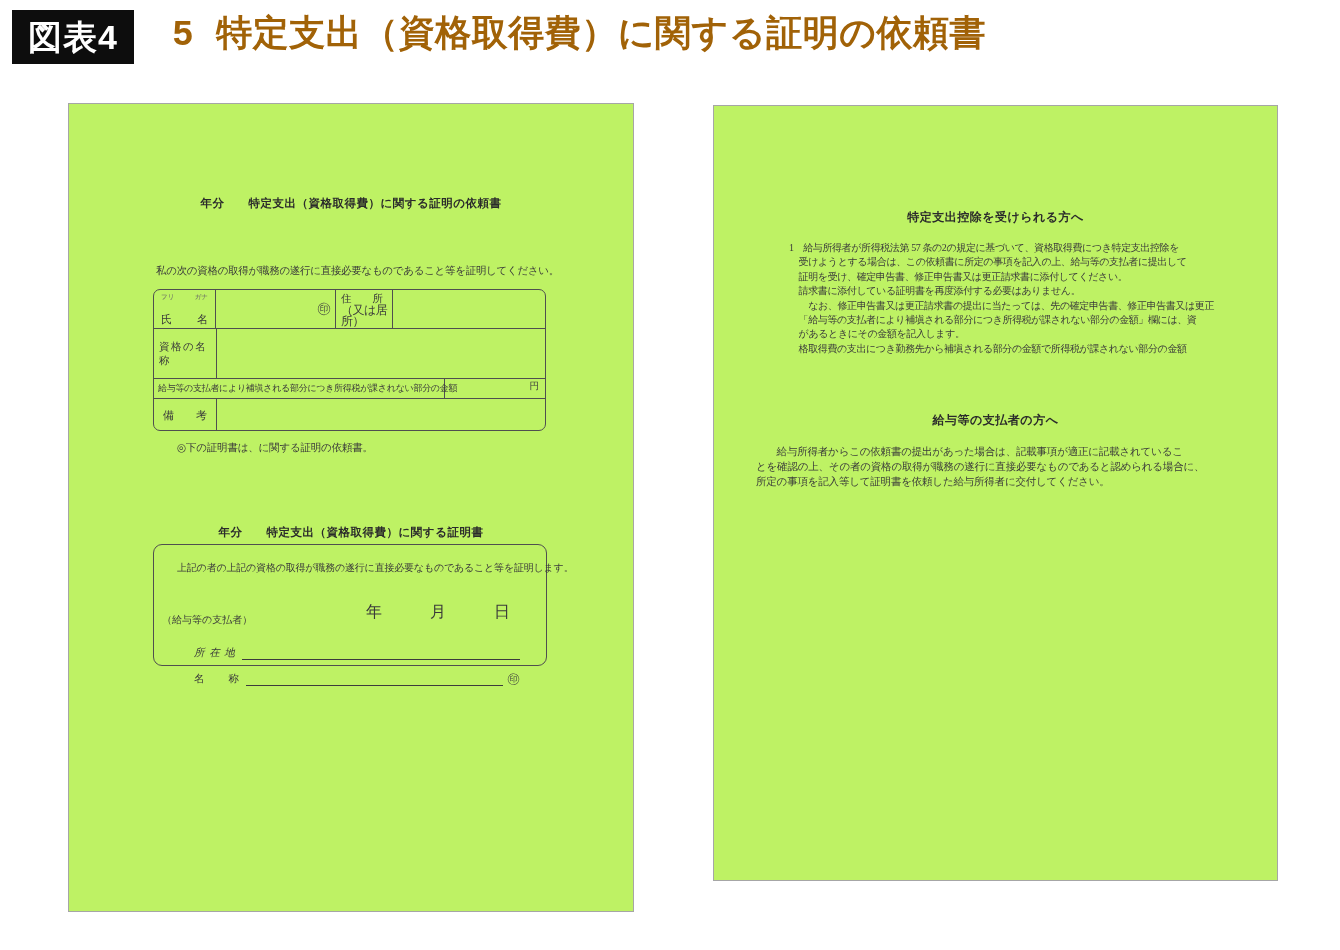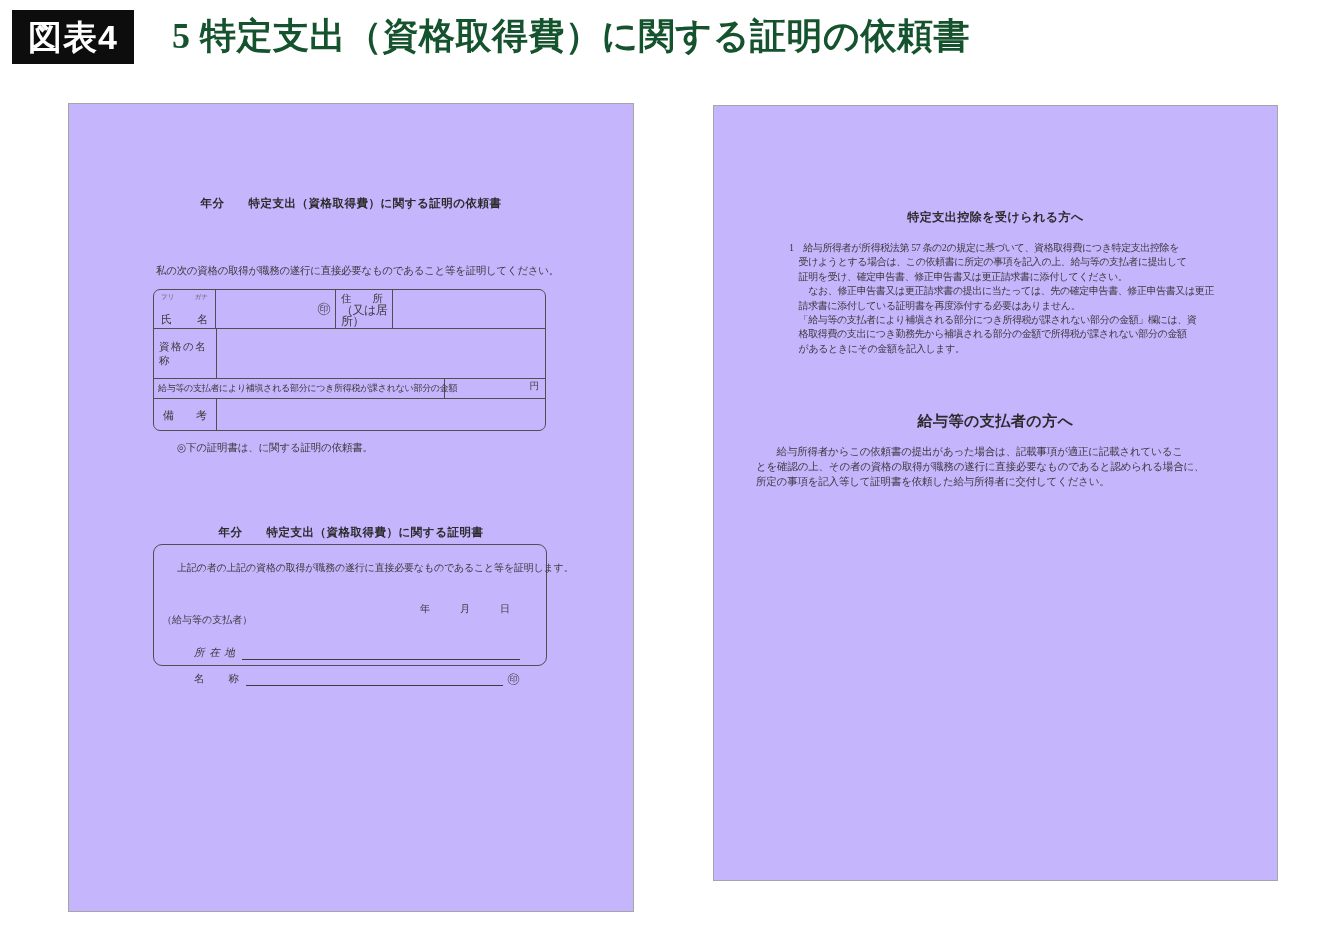--- a/index.html
+++ b/index.html
@@ -5,25 +5,25 @@
   * { margin:0; padding:0; box-sizing:border-box; }
   html,body { width:1340px; height:950px; background:#ffffff; overflow:hidden;
               font-family:"Liberation Serif","DejaVu Serif",serif; color:#333; }
 
   
   .header { position:absolute; left:0; top:0; width:1340px; height:75px; }
   .badge { position:absolute; left:12px; top:10px; background:#0d0d0d; color:#fff;
            font-family:"Liberation Sans","DejaVu Sans",sans-serif; font-weight:bold;
            font-size:34px; line-height:34px; padding:10px 16px 10px 16px; letter-spacing:1px; }
   .fig-title { position:absolute; left:172px; top:14px;
-           font-family:Liberation Serif, serif; font-weight:bold;
-           font-size:36px; line-height:44px; color:#14532d; letter-spacing:0.5px; }
+           font-family:Liberation Mono, monospace; font-weight:bold;
+           font-size:36px; line-height:44px; color:#a16207; letter-spacing:0.5px; }
 
   
-  .page { position:absolute; background:#c4b5fd; border:1px solid #a6a6a6; }
+  .page { position:absolute; background:#bef264; border:1px solid #a6a6a6; }
   .page-left  { left:68px;  top:103px; width:566px; height:809px; }
   .page-right { left:713px; top:105px; width:565px; height:776px; }
 
   .doc-sans  { font-family:"Liberation Sans","DejaVu Sans",sans-serif; font-weight:bold; color:#2b2b2b; }
   .doc-serif { font-family:"Liberation Serif","DejaVu Serif",serif; color:#3a3a3a; }
 
   
   .req-title { position:absolute; left:0; top:92px; width:100%; text-align:center;
                font-size:11.5px; letter-spacing:0.5px; }
   .req-intro { position:absolute; left:87px; top:160px; font-size:10.5px; letter-spacing:-0.3px; white-space:nowrap; }
@@ -63,32 +63,32 @@
   .c-rem-value { flex:1; }
 
   .req-notice { position:absolute; left:108px; top:337px; font-size:10.5px; letter-spacing:-0.2px; }
 
   
   .cert-title { position:absolute; left:0; top:421px; width:100%; text-align:center;
                 font-size:11.5px; letter-spacing:0.5px; }
   .cert-box { position:absolute; left:84px; top:440px; width:394px; height:122px;
               border:1px solid #4f4f4f; border-radius:9px; }
   .cert-body { position:absolute; left:23px; top:16px; font-size:10px; letter-spacing:-0.2px; white-space:nowrap; }
-  .cert-date { position:absolute; right:36px; top:57px; font-size:10px; }
+  .cert-date { position:absolute; right:36px; top:57px; font-size:16px; }
   .cert-payer { position:absolute; left:8px; top:68px; font-size:10px; }
   .sign-row { position:absolute; left:40px; right:26px; display:flex; align-items:flex-end; }
   .sign-row-loc  { top:100px;font-style:italic; }
   .sign-row-name { top:126px; }
   .sign-label { font-size:10.5px; letter-spacing:1px; margin-right:6px; line-height:15px; white-space:nowrap; }
   .uline { flex:1; border-bottom:1px solid #3c3c3c; height:15px; }
   .seal-after { font-size:13px; color:#3d3d3d; margin-left:4px; line-height:14px; }
 
   
   .g-head1 { position:absolute; left:0; top:103px; width:100%; text-align:center; font-size:12px; letter-spacing:0.5px; }
-  .g-head2 { position:absolute; left:0; top:306px; width:100%; text-align:center; font-size:15px; letter-spacing:0.5px; }
+  .g-head2 { position:absolute; left:0; top:306px; width:100%; text-align:center; font-size:12px; letter-spacing:0.5px; }
   .g-para1 { position:absolute; left:75px; top:135px; font-size:10px; letter-spacing:-0.4px; }
   .g-para1 .jp-line { line-height:14.4px; white-space:nowrap; }
   .g-para2 { position:absolute; left:42px; top:338px; font-size:10.5px; letter-spacing:-0.2px; }
   .g-para2 .jp-line { line-height:15px; white-space:nowrap; }
 </style>
 </head>
 <body>
 
 <div class="header">
   <div class="badge">図表4</div>
@@ -162,25 +162,25 @@
     </div>
   </div>
 </div>
 
 <div class="page page-right">
   <div class="g-head1 doc-sans">特定支出控除を受けられる方へ</div>
   <div class="g-para1 doc-serif">
       <div class="jp-line">1　給与所得者が所得税法第 57 条の2の規定に基づいて、資格取得費につき特定支出控除を</div>
       <div class="jp-line">　受けようとする場合は、この依頼書に所定の事項を記入の上、給与等の支払者に提出して</div>
       <div class="jp-line">　証明を受け、確定申告書、修正申告書又は更正請求書に添付してください。</div>
+      <div class="jp-line">　請求書に添付している証明書を再度添付する必要はありません。</div>
       <div class="jp-line">　　なお、修正申告書又は更正請求書の提出に当たっては、先の確定申告書、修正申告書又は更正</div>
-      <div class="jp-line">　請求書に添付している証明書を再度添付する必要はありません。</div>
       <div class="jp-line">　「給与等の支払者により補塡される部分につき所得税が課されない部分の金額」欄には、資</div>
+      <div class="jp-line">　があるときにその金額を記入します。</div>
       <div class="jp-line">　格取得費の支出につき勤務先から補塡される部分の金額で所得税が課されない部分の金額</div>
-      <div class="jp-line">　があるときにその金額を記入します。</div>
     </div>
 
   <div class="g-head2 doc-sans">給与等の支払者の方へ</div>
   <div class="g-para2 doc-serif">
       <div class="jp-line">　　給与所得者からこの依頼書の提出があった場合は、記載事項が適正に記載されているこ</div>
       <div class="jp-line">とを確認の上、その者の資格の取得が職務の遂行に直接必要なものであると認められる場合に、</div>
       <div class="jp-line">所定の事項を記入等して証明書を依頼した給与所得者に交付してください。</div>
     </div>
 </div>
 

